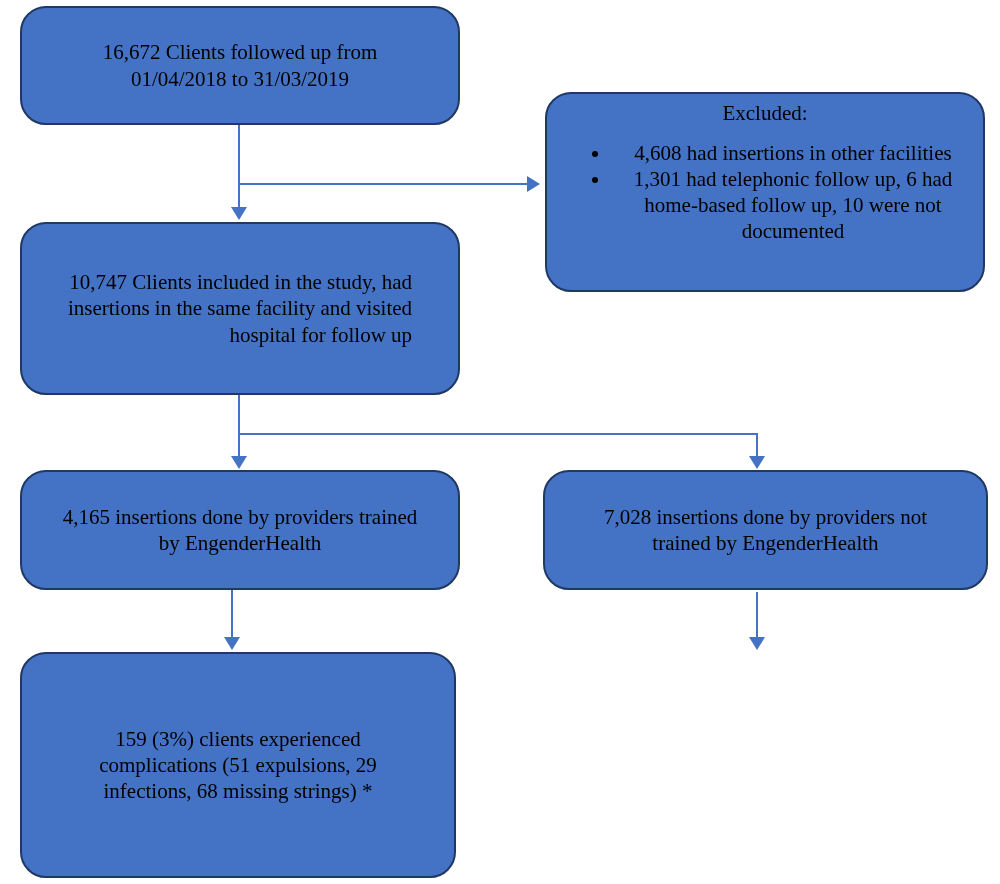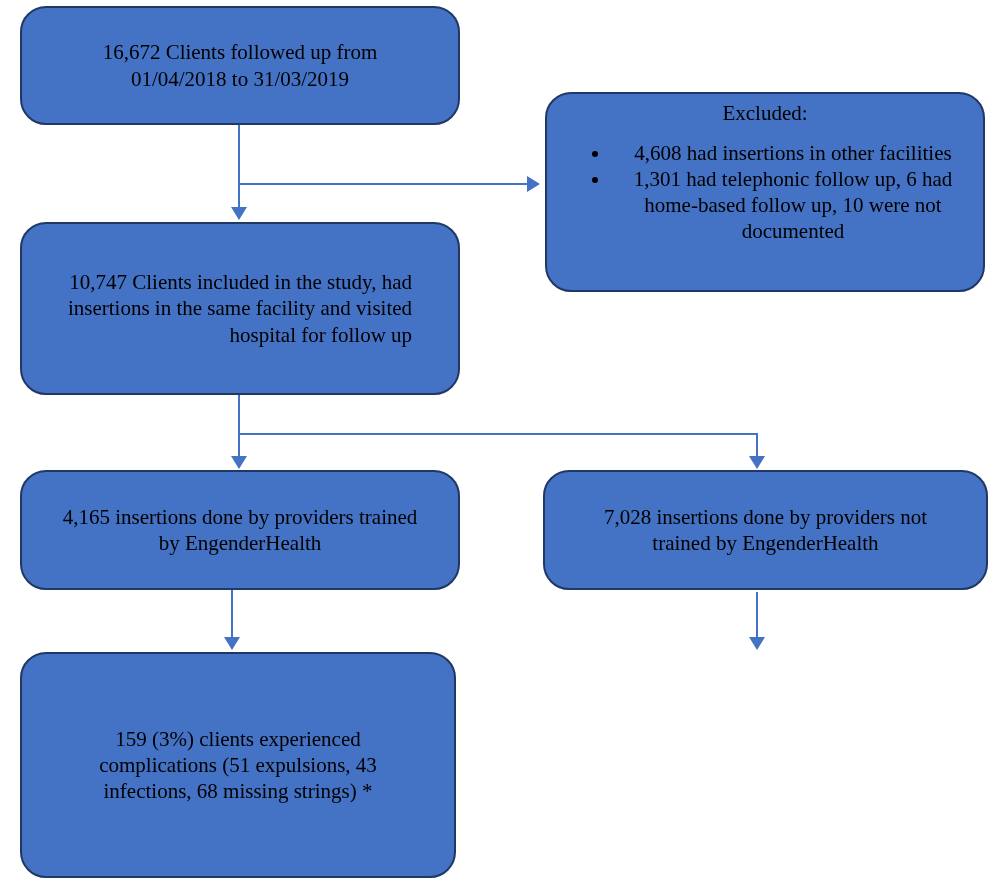--- a/index.html
+++ b/index.html
@@ -84,21 +84,21 @@
 by EngenderHealth</div>
   </div>
 
   <div class="box" id="box-nottrained">
     <div class="box-text">7,028 insertions done by providers not
 trained by EngenderHealth</div>
   </div>
 
   <div class="box" id="box-outcome-trained">
     <div class="box-text">159 (3%) clients experienced
-complications (51 expulsions, 43
+complications (51 expulsions, 29
 infections, 68 missing strings) *</div>
   </div>
 
 
   <div class="line vline" id="ln-top-down"></div>
   <div class="ah ah-down" id="ah-top-down"></div>
 
   <div class="line hline" id="ln-excl-branch"></div>
   <div class="ah ah-right" id="ah-excl"></div>
 

